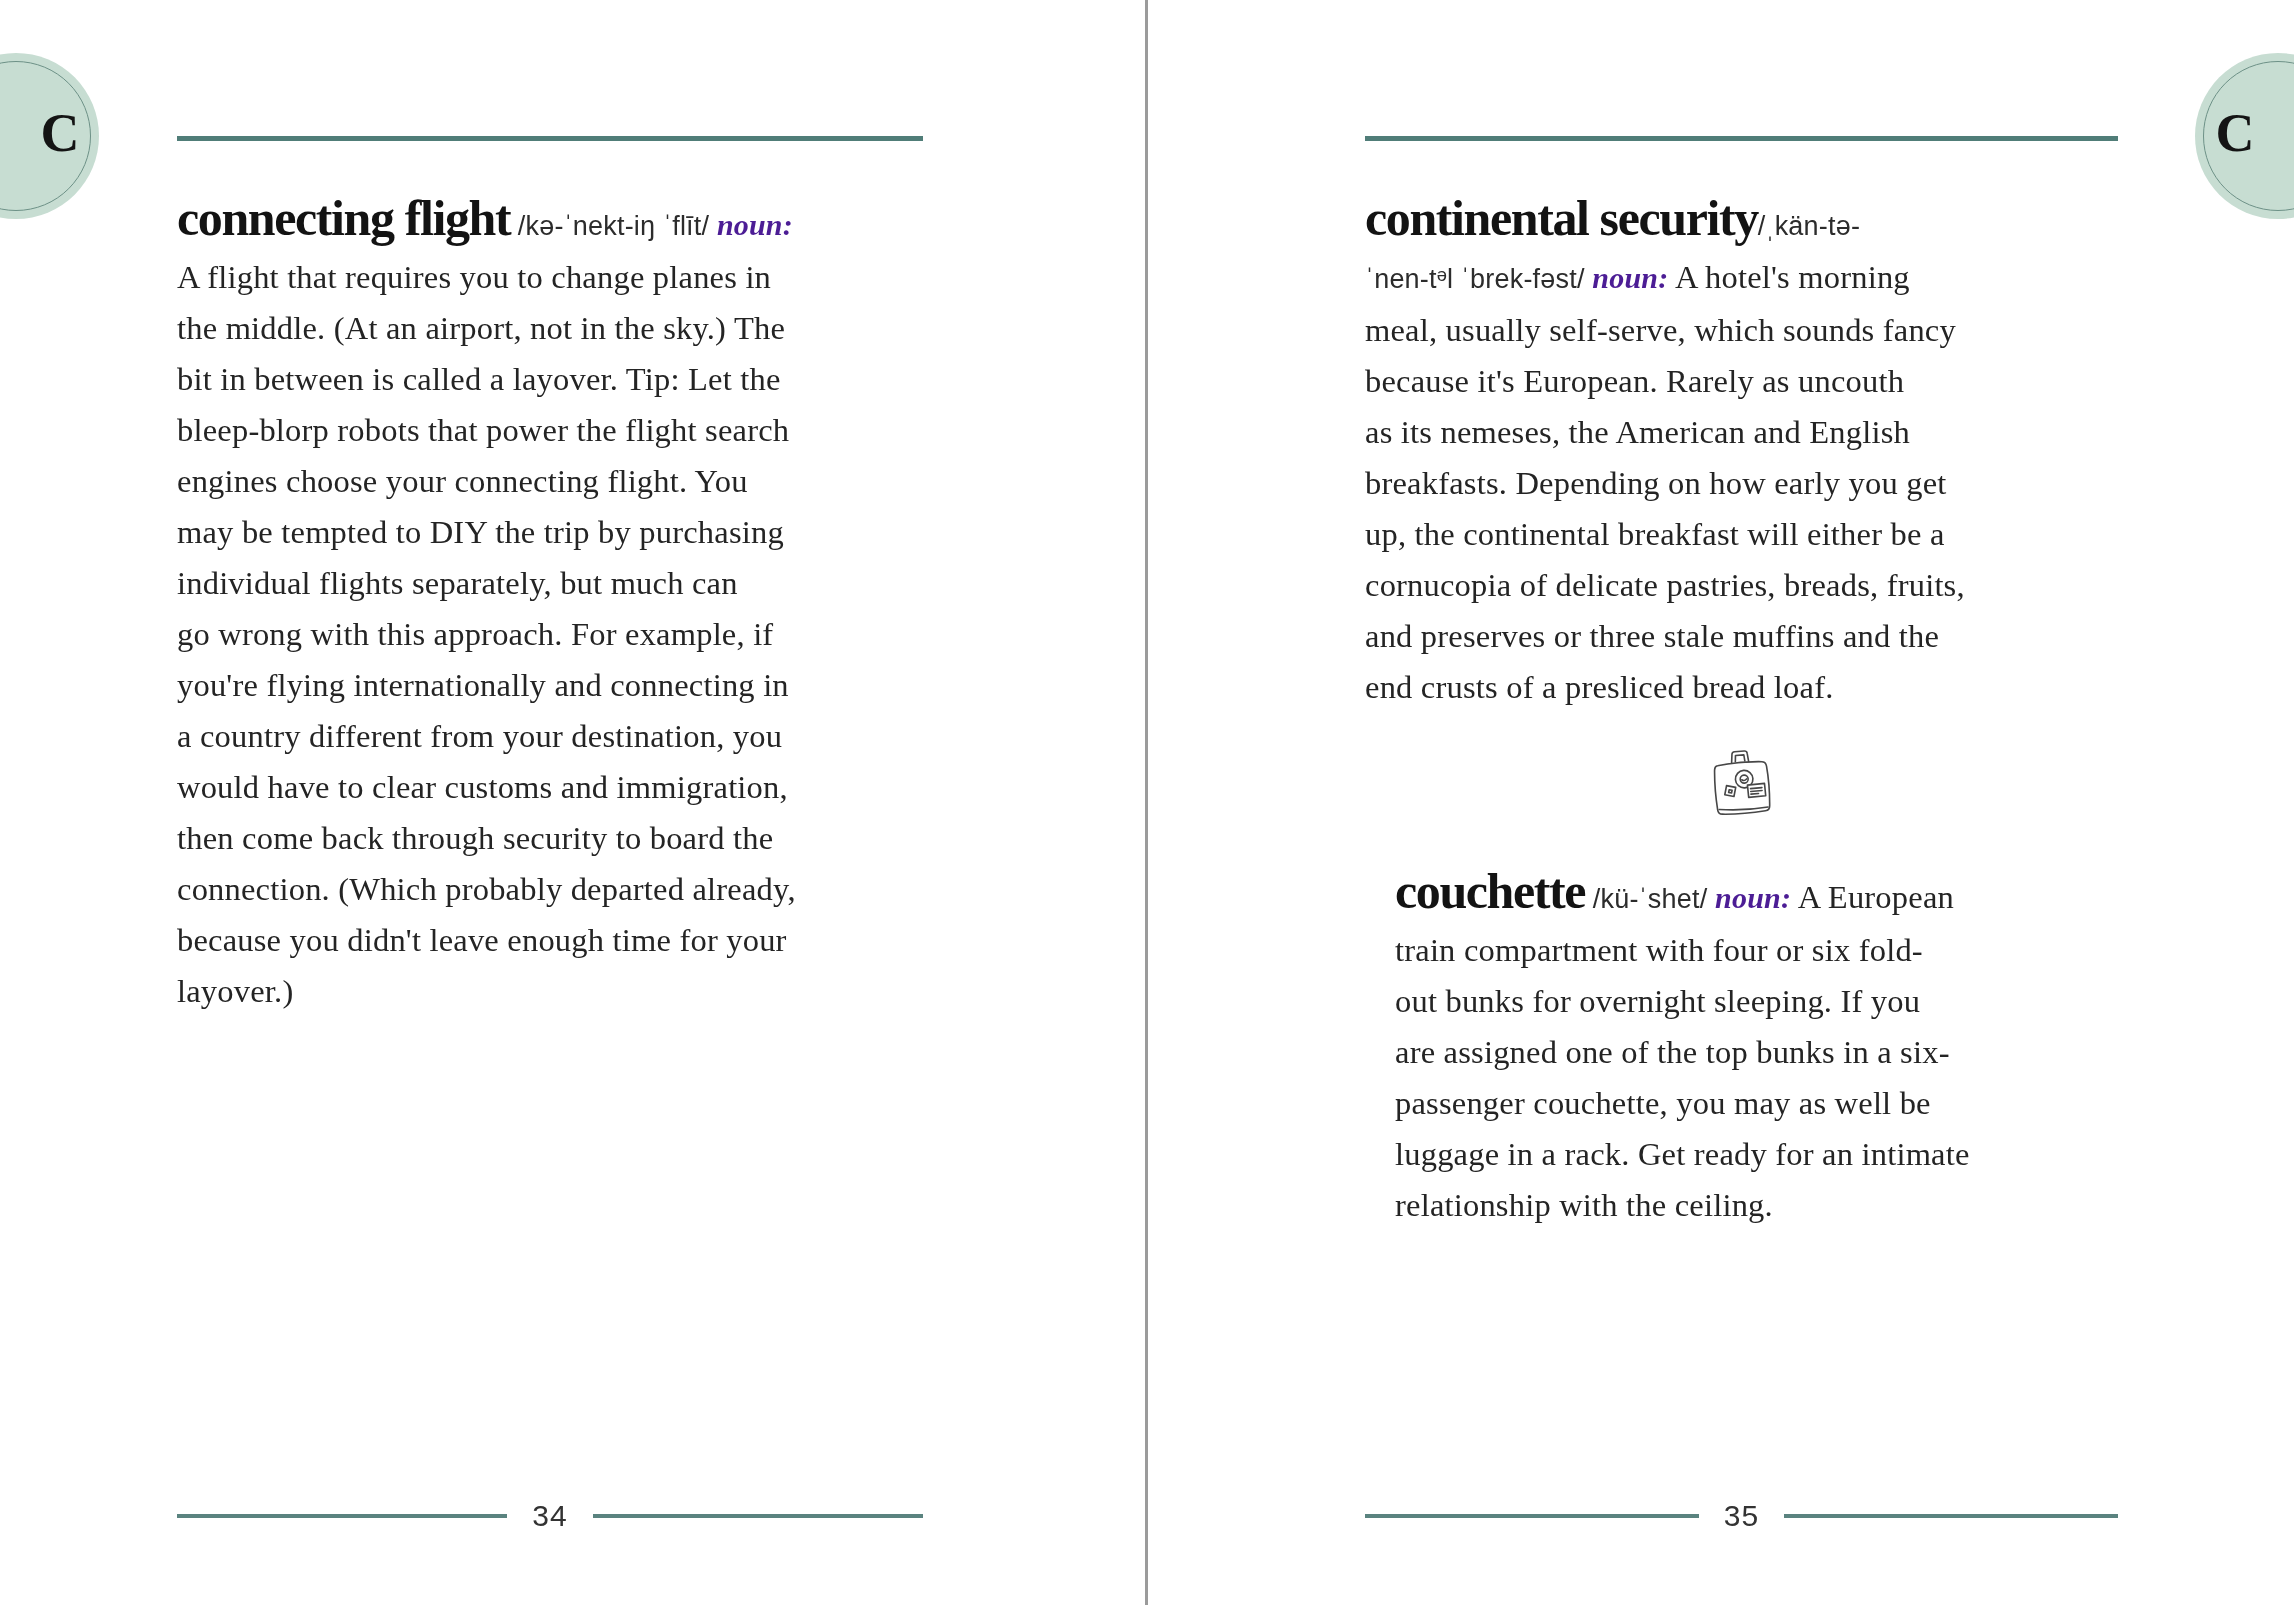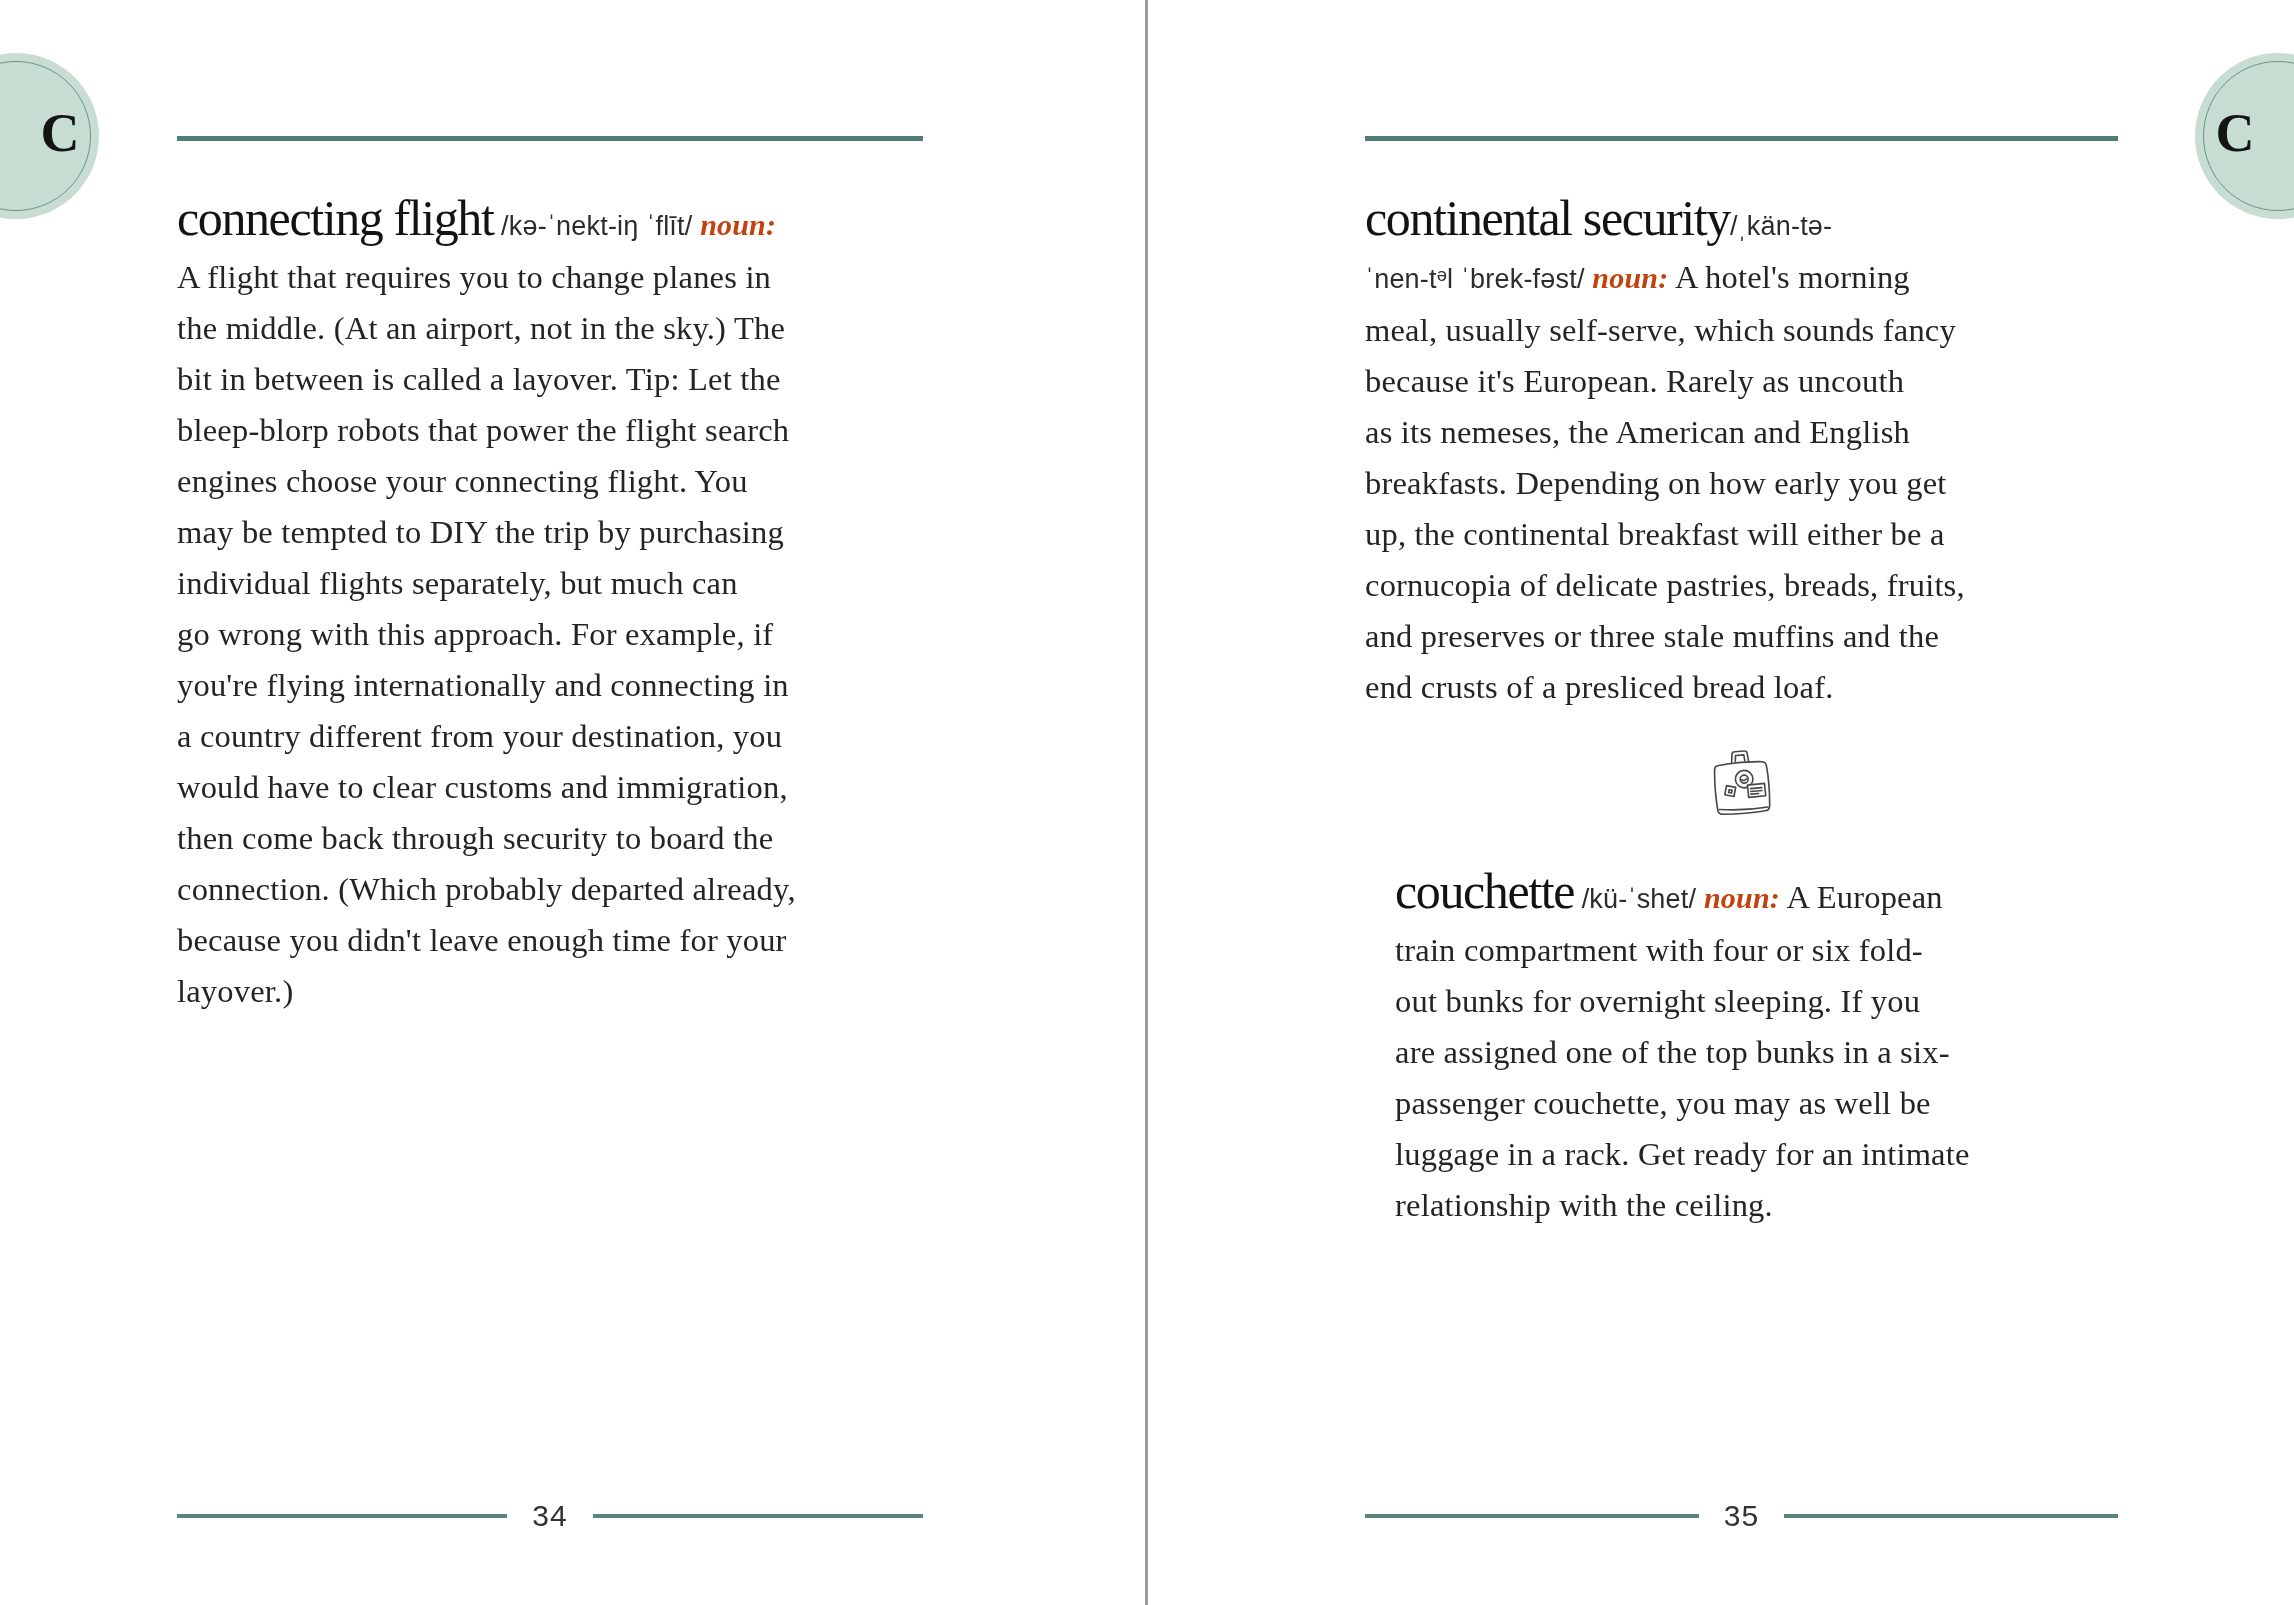--- a/index.html
+++ b/index.html
@@ -58,36 +58,36 @@
     line-height: 51px;
     color: #242424;
     letter-spacing: 0.2px;
   }
   .entry-connecting  { left: 177px;  top: 187px; width: 793px; }
   .entry-continental { left: 1365px; top: 187px; width: 793px; }
   .entry-couchette   { left: 1395px; top: 860px; width: 793px; }
 
   .headword {
     font-family: "Liberation Serif", serif;
-    font-weight: normal;
+    font-weight: bold;
     font-size: 50px;
     line-height: 63px;
     letter-spacing: -1.4px;
     color: #131313;
     text-align: center;
   }
   .pron {
     font-family: "Liberation Sans", "DejaVu Sans", sans-serif;
     font-size: 27px;
     color: #2c2c2c;
   }
   .pos {
     font-weight: bold; font-style: italic;
     font-size: 30px;
-    color: #c2410c;
+    color: #4c1d95;
   }
 
   
   .icon-wrap {
     position: absolute; left: 1365px; top: 741px; width: 753px;
     display: flex; justify-content: center;
   }
 
   
   .pagefoot {

